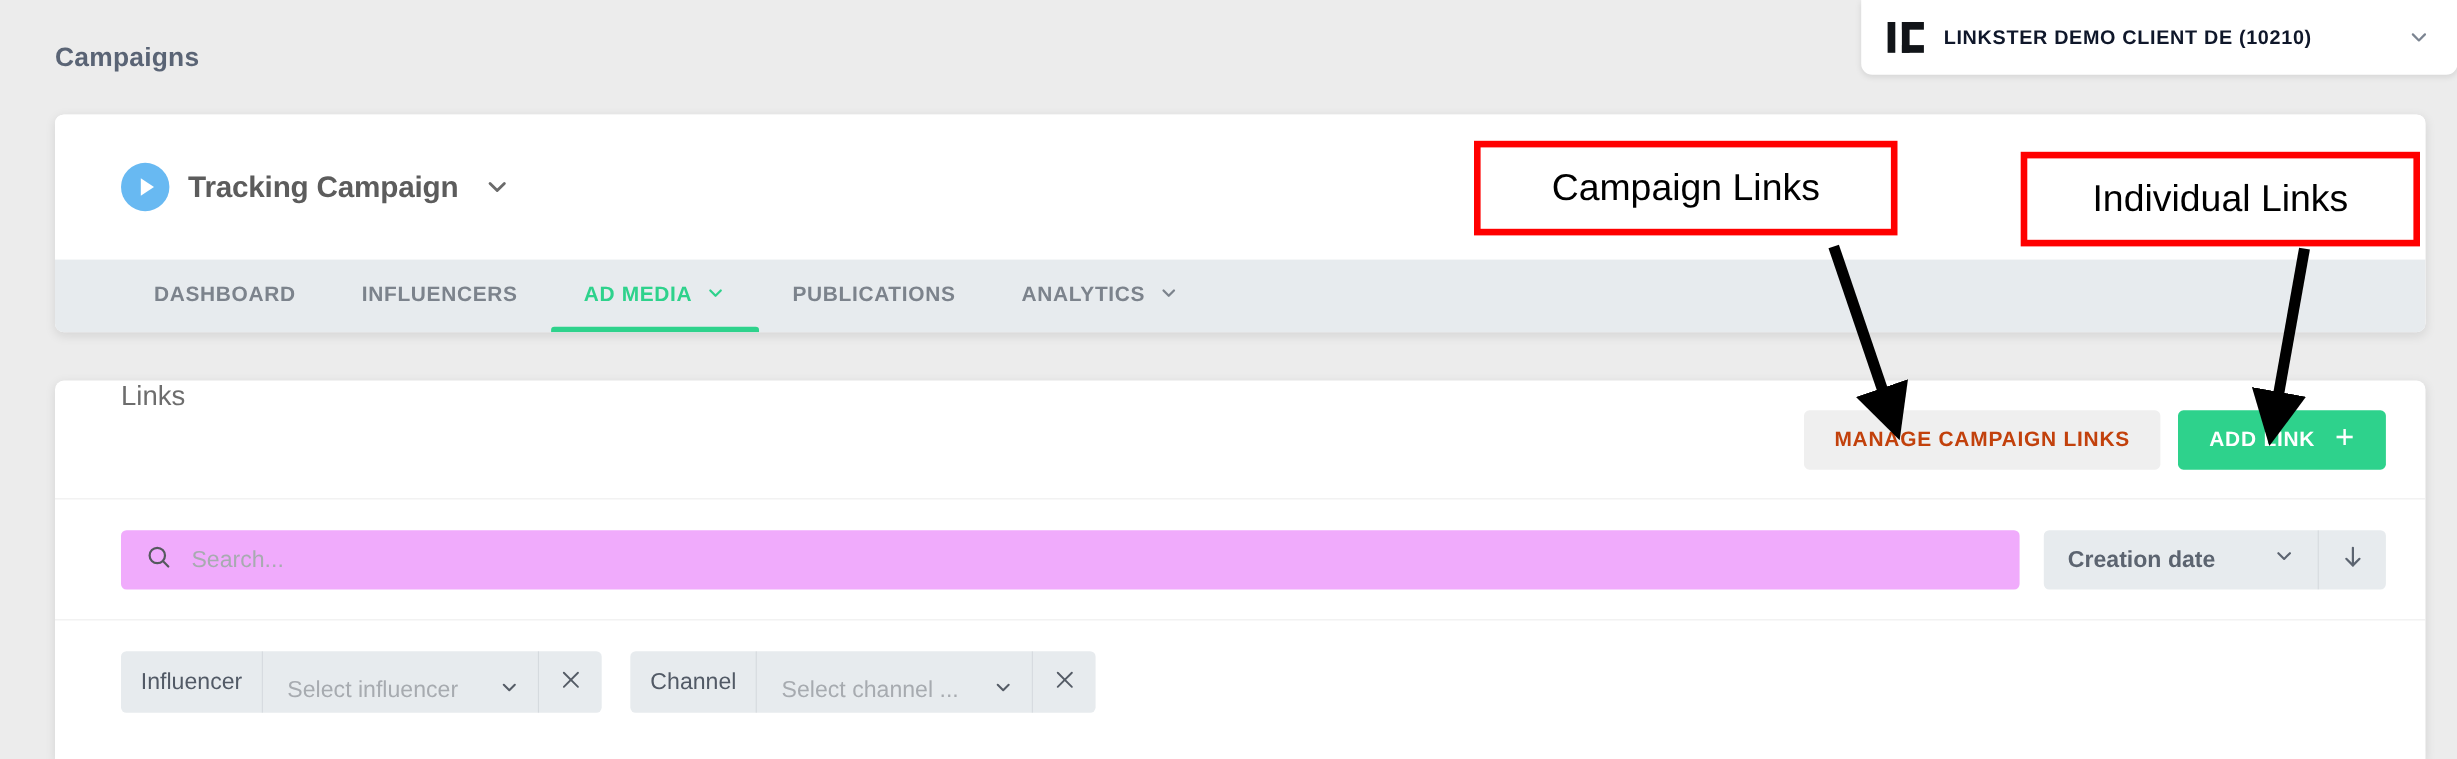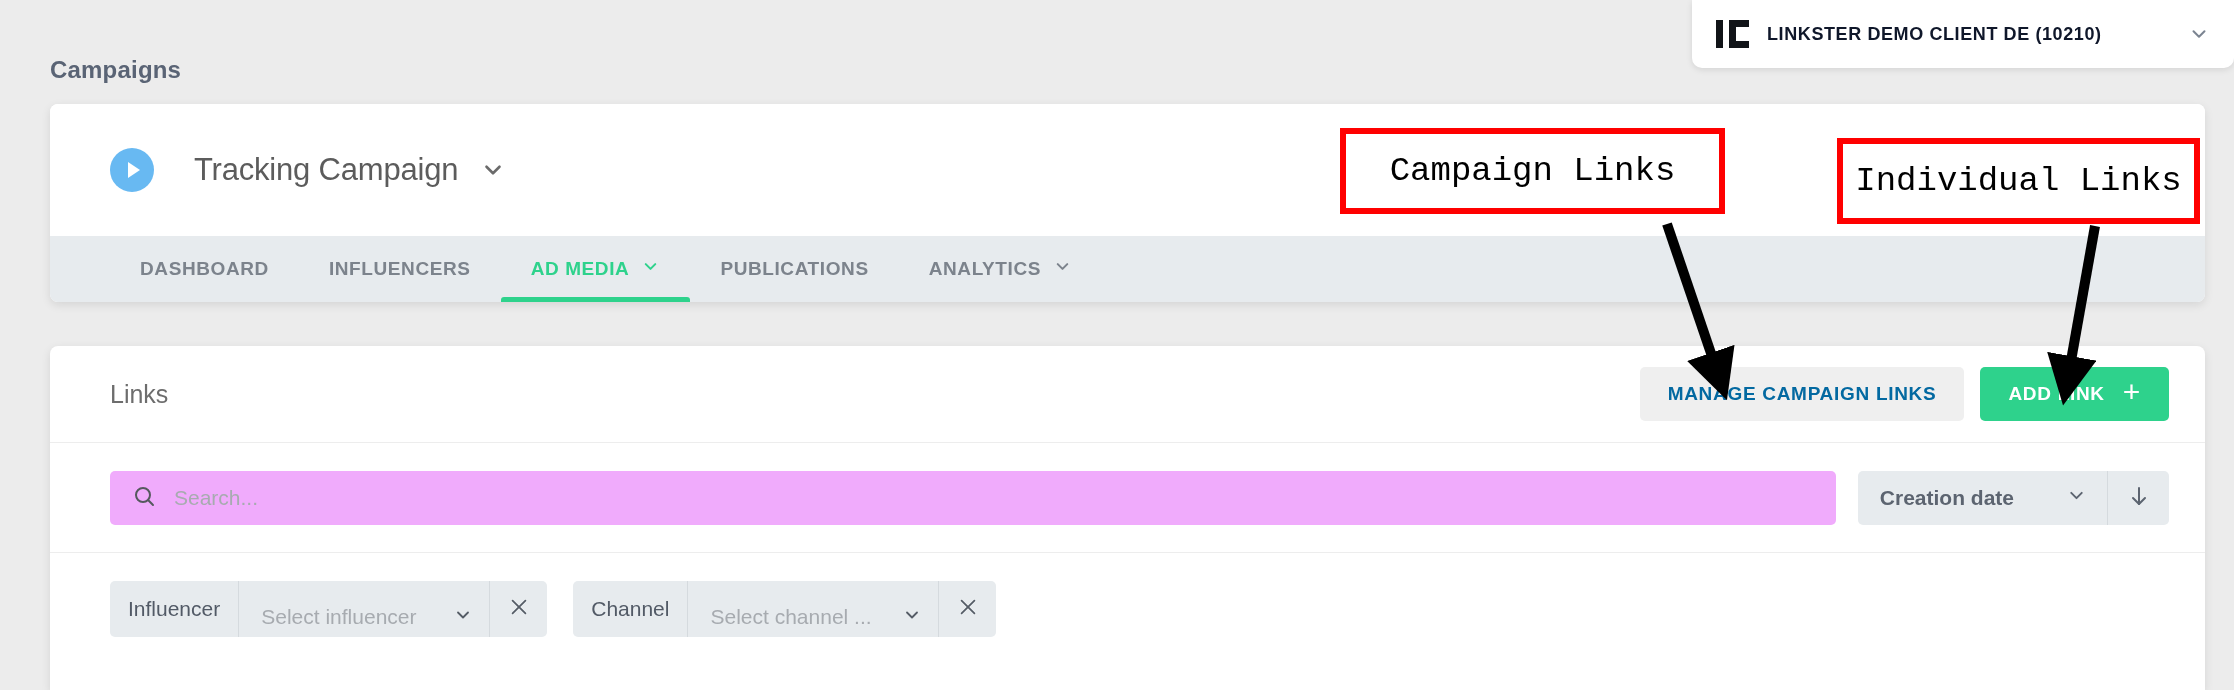--- a/index.html
+++ b/index.html
@@ -14,21 +14,21 @@
     position: relative;
     width: 2234px;
     height: 690px;
     background: #ececec;
   }
 
   
   .page-title {
     position: absolute;
     left: 50px;
-    top: 56px;
+    top: 39px;
     font-size: 24px;
     font-weight: bold;
     color: #5a6475;
     letter-spacing: 0.2px;
   }
 
   .client-selector {
     position: absolute;
     left: 1692px;
     top: 0px;
@@ -103,23 +103,23 @@
     flex: none;
   }
   .play-badge .tri {
     width: 0; height: 0;
     border-left: 12px solid #ffffff;
     border-top: 8px solid transparent;
     border-bottom: 8px solid transparent;
     margin-left: 4px;
   }
   .campaign-title {
-    margin-left: 40px;
-    font-size: 31px;
-    font-weight: normal;
+    margin-left: 17px;
+    font-size: 27px;
+    font-weight: bold;
     color: #5c5c5c;
     letter-spacing: -0.2px;
   }
   .campaign-caret {
     margin-left: 22px;
     color: #6b6b6b;
     display: flex;
     align-items: center;
   }
 
@@ -158,23 +158,22 @@
     left: 50px;
     top: 346px;
     width: 2155px;
     height: 344px;
     background: #ffffff;
     border-radius: 8px 8px 0 0;
     box-shadow: 0 3px 10px rgba(0,0,0,0.10);
     overflow: hidden;
   }
   .links-head {
-    height: 97px;
-    display: flex;
-    align-items: center;
+    height: 108px;
+    display: flex;
     padding: 0 36px 0 60px;
     border-bottom: 1px solid #ededed;
   }
   .links-title {
     font-size: 25px;
     color: #6d6d6d;
   }
   .links-actions {
     margin-left: auto;
     display: flex;
@@ -188,21 +187,21 @@
     font-size: 19px;
     font-weight: bold;
     letter-spacing: 0.7px;
     cursor: pointer;
     display: flex;
     align-items: center;
     justify-content: center;
   }
   .btn-secondary {
     background: #efefef;
-    color: #0369a1;
+    color: #c2410c;
     height: 54px;
     padding: 0 28px;
   }
   .btn-primary {
     background: #2ed28c;
     color: #ffffff;
     height: 54px;
     padding: 0 28px;
     gap: 18px;
   }
@@ -321,21 +320,20 @@
   .anno-box {
     position: absolute;
     background: #ffffff;
     border: 6px solid #ff0000;
     display: flex;
     align-items: center;
     justify-content: center;
     font-size: 34px;
     color: #000000;
     z-index: 40;
-    font-family: Liberation Mono, monospace;
   }
   #anno-campaign-links { left: 1340px; top: 128px; width: 385px; height: 86px; }
   #anno-individual-links { left: 1837px; top: 138px; width: 363px; height: 86px; }
 
   .anno-arrows {
     position: absolute;
     left: 0; top: 0;
     width: 2234px; height: 690px;
     pointer-events: none;
     z-index: 41;

